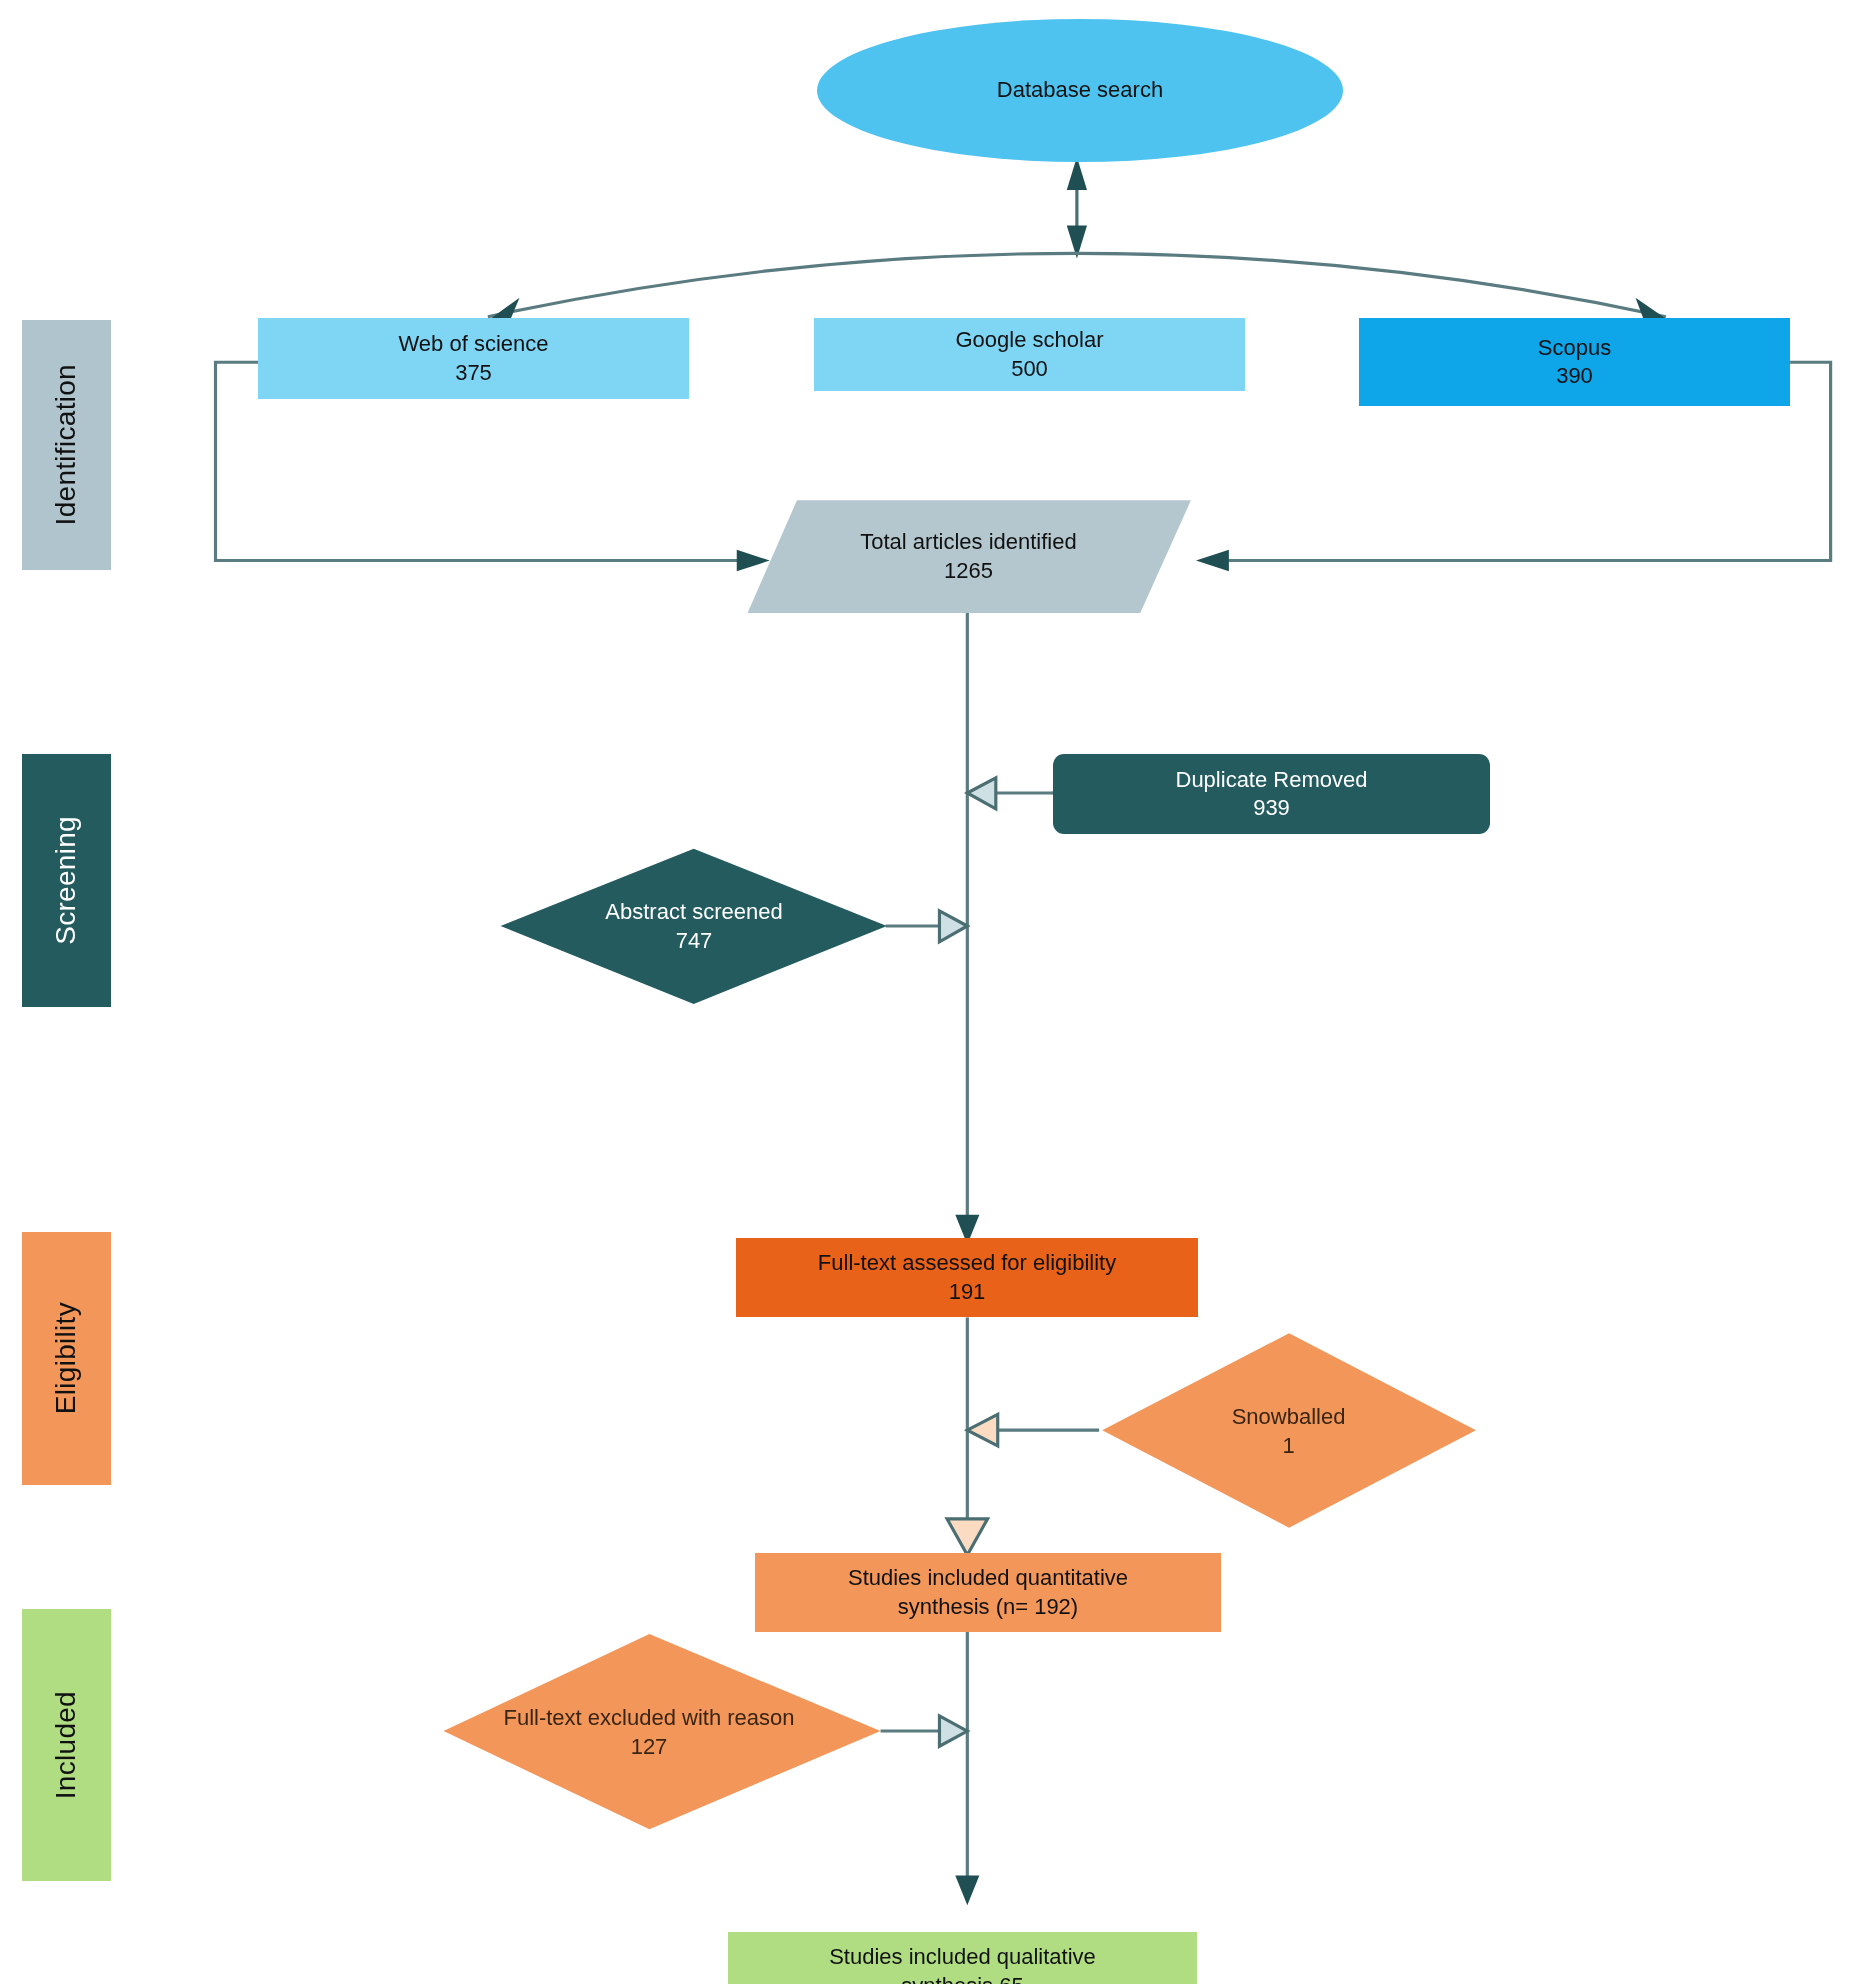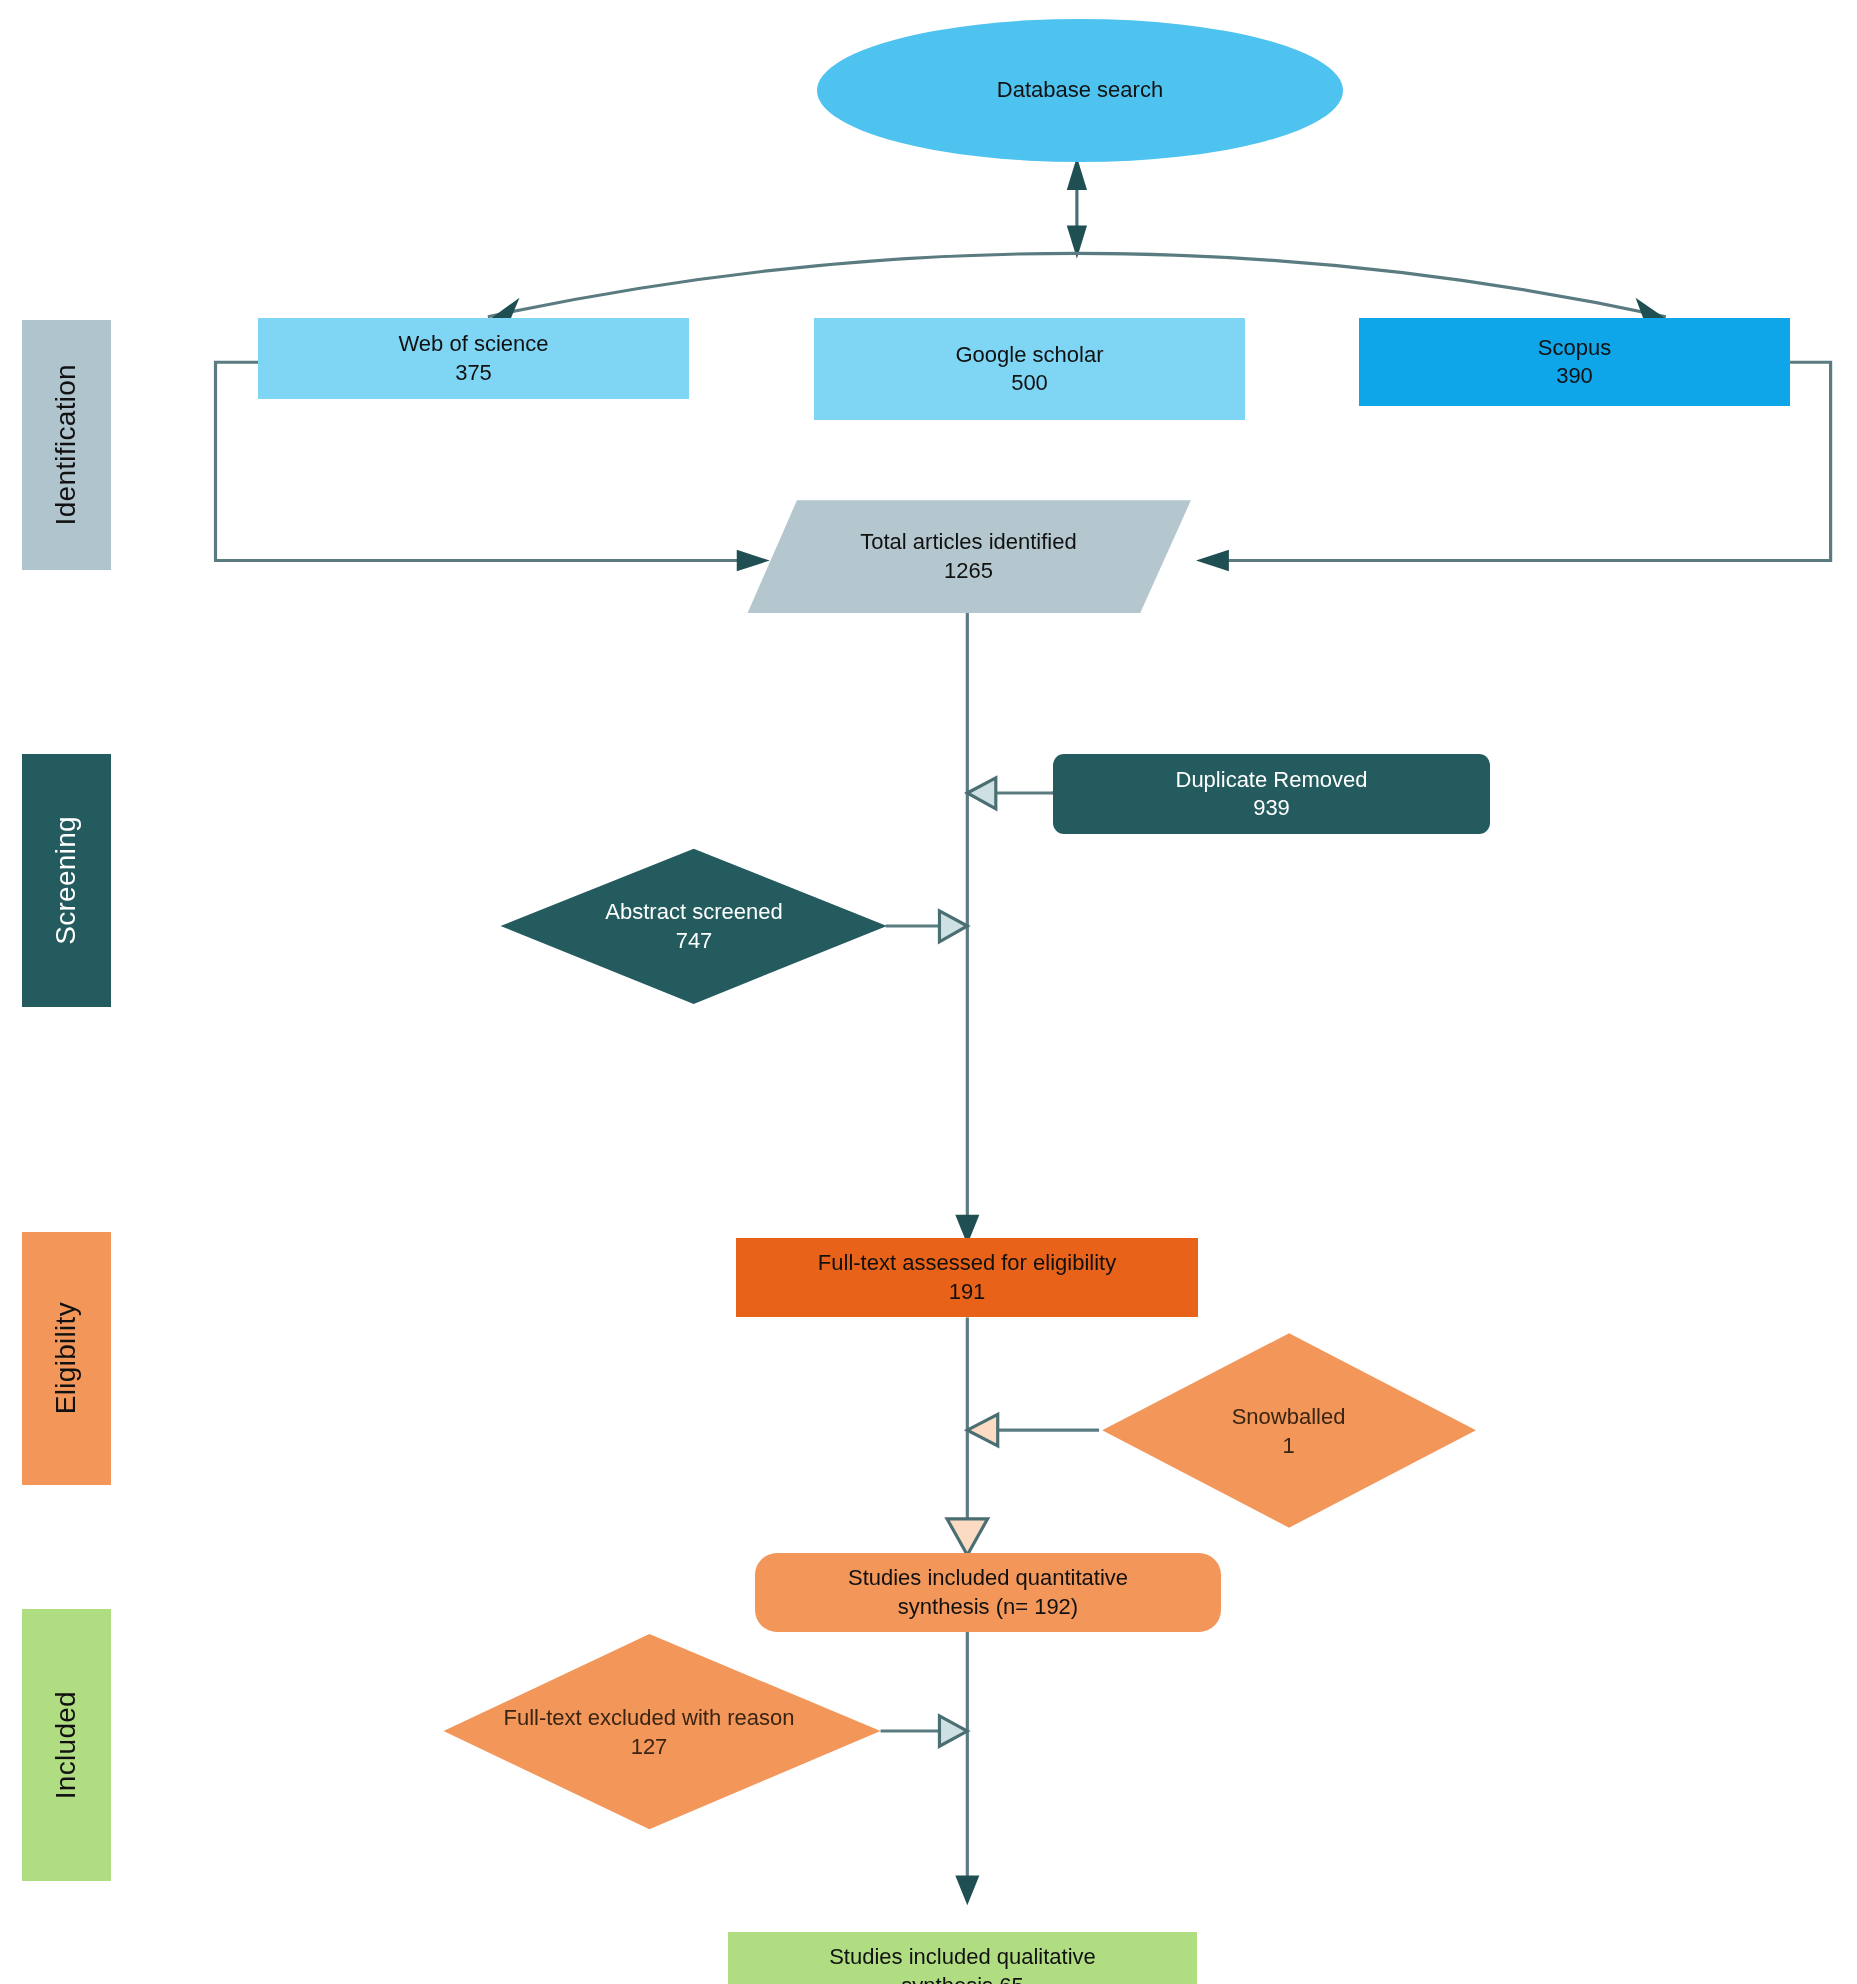--- a/index.html
+++ b/index.html
@@ -119,21 +119,21 @@
 
   <div class="node" style="left:817px;top:19px;width:526px;height:143px;background:#4ec3ef;border-radius:50%;">
     <span class="txt-l1">Database search</span>
   </div>
 
   <div class="node" style="left:258px;top:318px;width:431px;height:81px;background:#7fd6f4;">
     <span class="txt-l1">Web of science</span>
     <span class="txt-l2">375</span>
   </div>
 
-  <div class="node" style="left:814px;top:318px;width:431px;height:102px;background:#7fd6f4;">
+  <div class="node" style="left:814px;top:318px;width:431px;height:73px;background:#7fd6f4;">
     <span class="txt-l1">Google scholar</span>
     <span class="txt-l2">500</span>
   </div>
 
   <div class="node" style="left:1359px;top:318px;width:431px;height:88px;background:#0ea5e9;">
     <span class="txt-l1">Scopus</span>
     <span class="txt-l2">390</span>
   </div>
 
   <div class="node" style="left:747px;top:500px;width:443px;height:113px;background:transparent;">
@@ -154,21 +154,21 @@
   <div class="node" style="left:736px;top:1238px;width:462px;height:79px;background:#e8621a;">
     <span class="txt-l1">Full-text assessed for eligibility</span>
     <span class="txt-l2">191</span>
   </div>
 
   <div class="node" style="left:1146px;top:1387px;width:285px;height:89px;background:transparent;color:#3a2412;text-align:right;">
     <span class="txt-l1">Snowballed</span>
     <span class="txt-l2">1</span>
   </div>
 
-  <div class="node" style="left:755px;top:1553px;width:466px;height:79px;background:#f2965a;border-radius:22px;">
+  <div class="node" style="left:755px;top:1553px;width:466px;height:79px;background:#f2965a;">
     <span class="txt-l1">Studies included quantitative</span>
     <span class="txt-l2">synthesis (n= 192)</span>
   </div>
 
   <div class="node" style="left:443px;top:1688px;width:412px;height:89px;background:transparent;color:#3a2412;">
     <span class="txt-l1">Full-text excluded with reason</span>
     <span class="txt-l2">127</span>
   </div>
 
   <div class="node" style="left:728px;top:1932px;width:469px;height:79px;background:#b0dd82;justify-content:center;">

